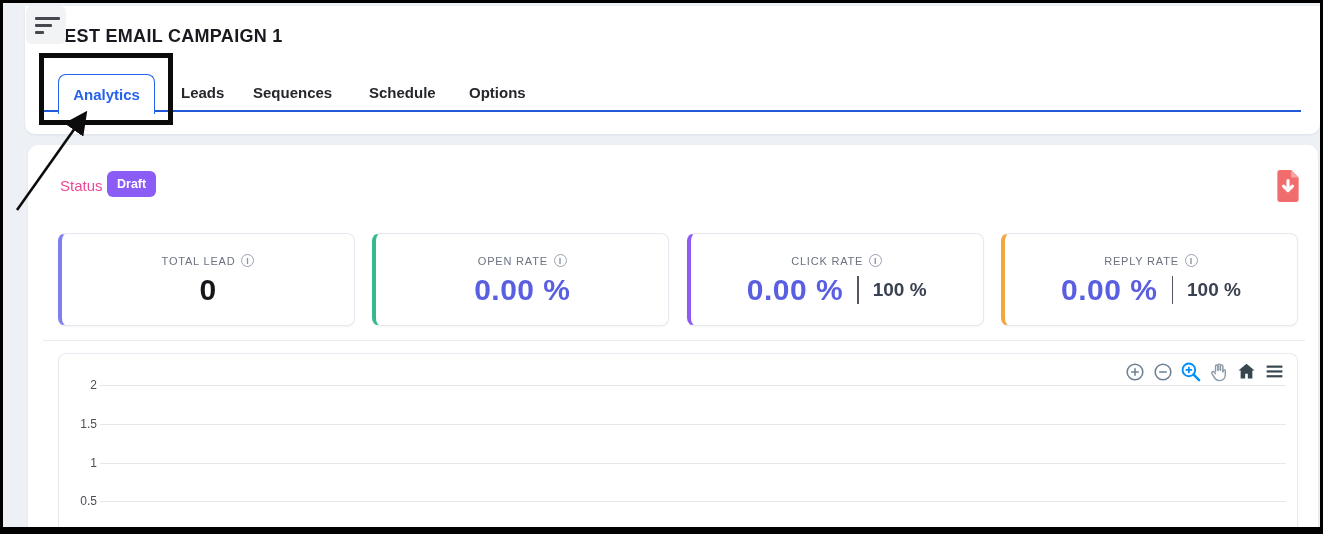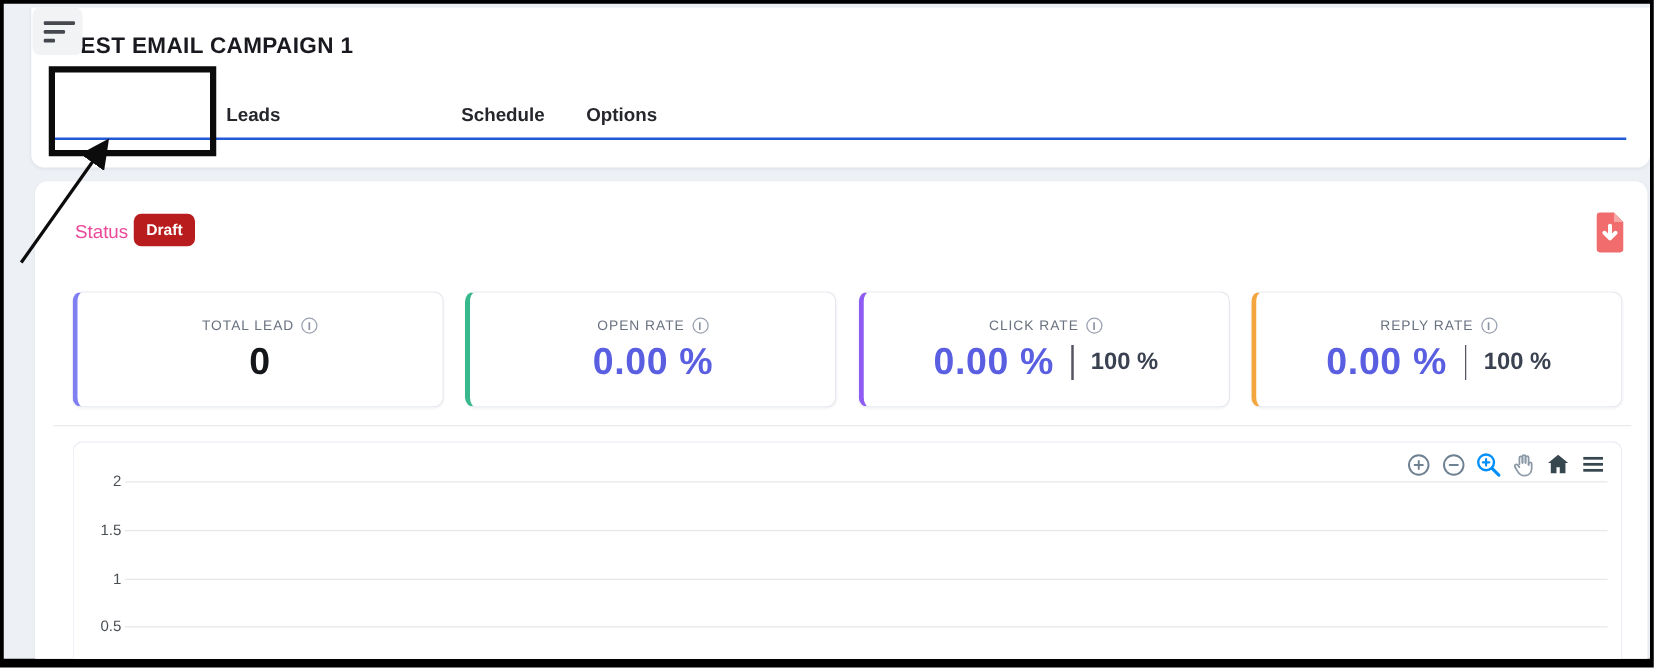--- a/index.html
+++ b/index.html
@@ -141,40 +141,42 @@
 
   <header class="header-card">
     <button class="menu-btn">
       <i></i>
         <i></i>
         <i></i>
     </button>
     <h1 class="page-title">TEST EMAIL CAMPAIGN 1</h1>
 
     <nav class="tabbar" style="border-bottom-color: rgb(33, 89, 216);">
+      <div class="tab-active" style="color: rgb(37, 99, 235); border-color: rgb(37, 99, 235);">Analytics</div>
       <div class="tab tab-leads">Leads</div>
+      <div class="tab tab-sequences">Sequences</div>
       <div class="tab tab-schedule">Schedule</div>
       <div class="tab tab-options">Options</div>
     </nav>
   </header>
 
   <div class="annot-rect" style="border-color: rgb(11, 11, 11);"></div>
   <svg class="arrow-svg" width="1323" height="534" viewBox="0 0 1323 534">
     <defs>
       <marker id="ah" markerWidth="10" markerHeight="9" refX="7.5" refY="4.5" orient="auto">
         <path d="M0 0L9 4.5L0 9z" fill="#0c0c0c"></path>
       </marker>
     </defs>
     <line x1="14" y1="207" x2="82" y2="111" stroke="#0c0c0c" stroke-width="2.6" marker-end="url(#ah)"></line>
   </svg>
 
   <main class="main-card">
 
     <span class="status-label">Status</span>
-    <span class="status-badge" style="background-color: #b91c1c;">Draft</span>
+    <span class="status-badge" style="background-color: #8b5cf6;">Draft</span>
 
     <button class="download-btn" title="">
       <svg width="28" height="34" viewBox="0 0 26 32">
         <path d="M5.5 1h10.5l7 7v20.5A2.5 2.5 0 0 1 20.5 31h-15A2.5 2.5 0 0 1 3 28.5v-25A2.5 2.5 0 0 1 5.5 1z" fill="#f16d6d"></path>
         <path d="M16 1l7 7h-7z" fill="#f7a6a6"></path>
         <path d="M13 11v8.5" stroke="#ffffff" stroke-width="3" stroke-linecap="round"></path>
         <path d="M8.8 16.2l4.2 4.2 4.2-4.2" stroke="#ffffff" stroke-width="3" fill="none" stroke-linecap="round" stroke-linejoin="round"></path>
       </svg>
     </button>
 

